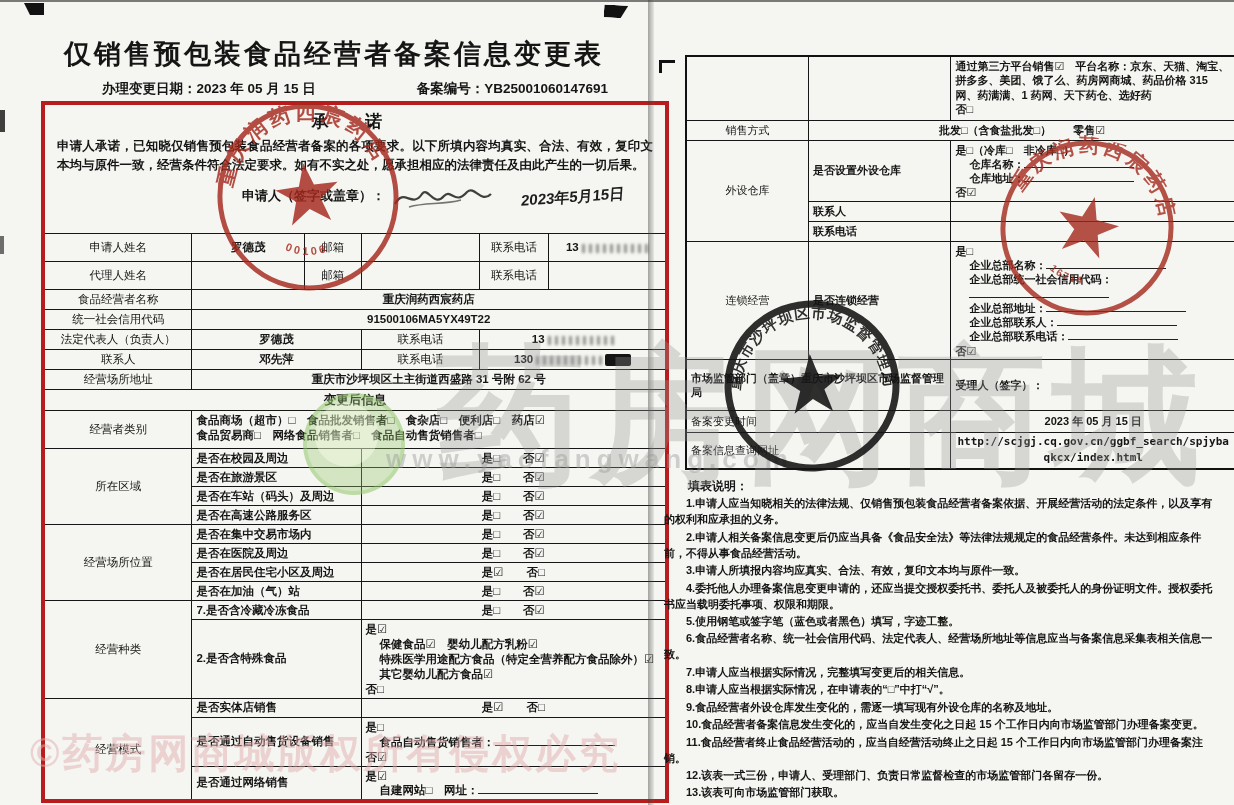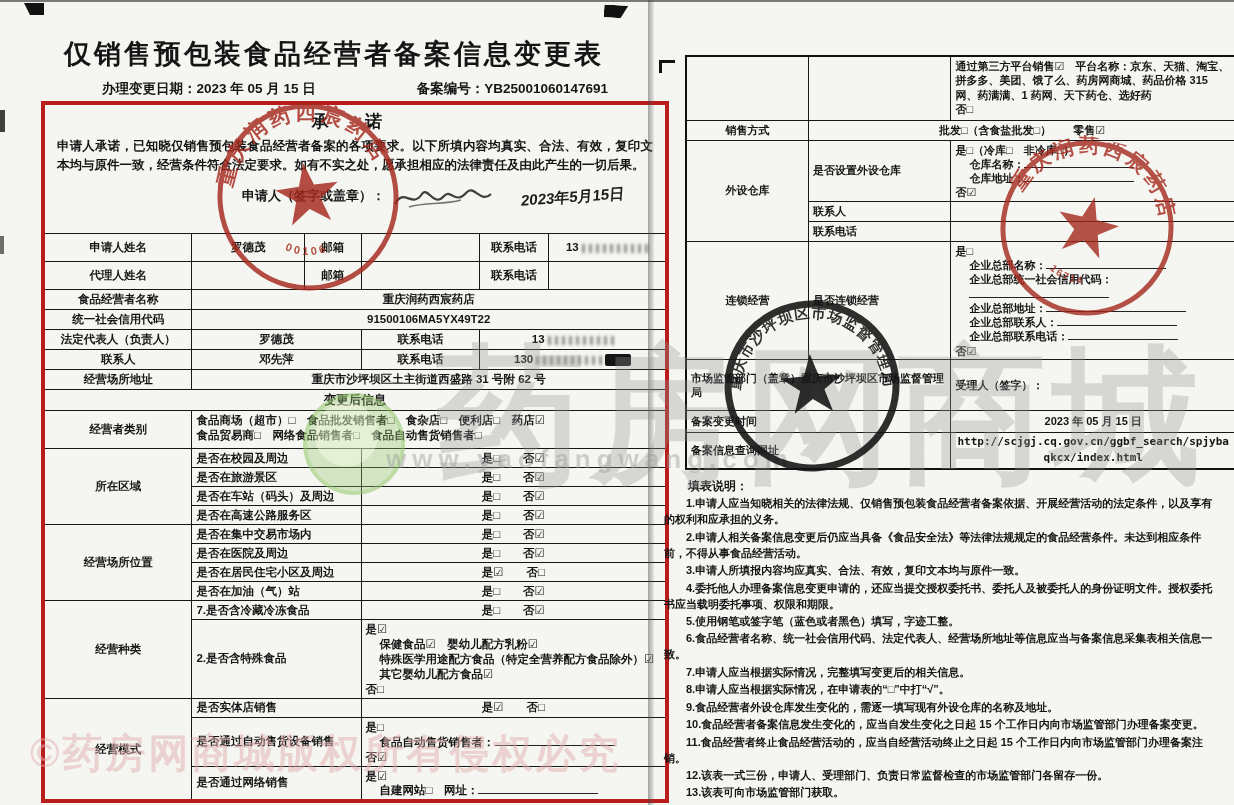--- a/index.html
+++ b/index.html
@@ -13,21 +13,21 @@
   .page2{position:absolute;left:664px;top:55px;width:552px;}
   
   .p1-title{margin-top:30px;text-align:center;font-size:27px;font-weight:800;letter-spacing:3px;}
   .p1-meta{display:flex;justify-content:space-between;padding:8px 40px 3px 82px;font-size:13.5px;font-weight:700;}
   
   table{border-collapse:collapse;width:100%;table-layout:fixed;margin-left:21px;}
   .t1{border:4px solid #b91c1c;}
   .t2{border:2px solid #111;}
   td{border:1px solid #161616;padding:1px 4px;font-size:11.5px;font-weight:600;line-height:1.3;vertical-align:middle;overflow:hidden;}
   .t2 td{font-size:11px;}
-  .lbl{text-align:center;font-weight:700;}
+  .lbl{text-align:center;font-weight:400;}
   .val{text-align:center;}
   .ans{text-align:center;}
   .ml{vertical-align:top;padding-top:2px;}
   .ml .ind{padding-left:14px;}
   .hdr{text-align:center;font-weight:800;font-size:12.5px;height:18px;}
   
   .promise{height:120px;vertical-align:top;padding:4px 12px;}
   .promise-h{text-align:center;font-size:17px;font-weight:800;letter-spacing:16px;margin:2px 0 4px 0;}
   .promise-b{font-size:12.5px;font-weight:700;line-height:1.5;text-align:justify;}
   .signline{margin-top:8px;padding-left:185px;font-size:13px;font-weight:700;display:flex;align-items:center;}

